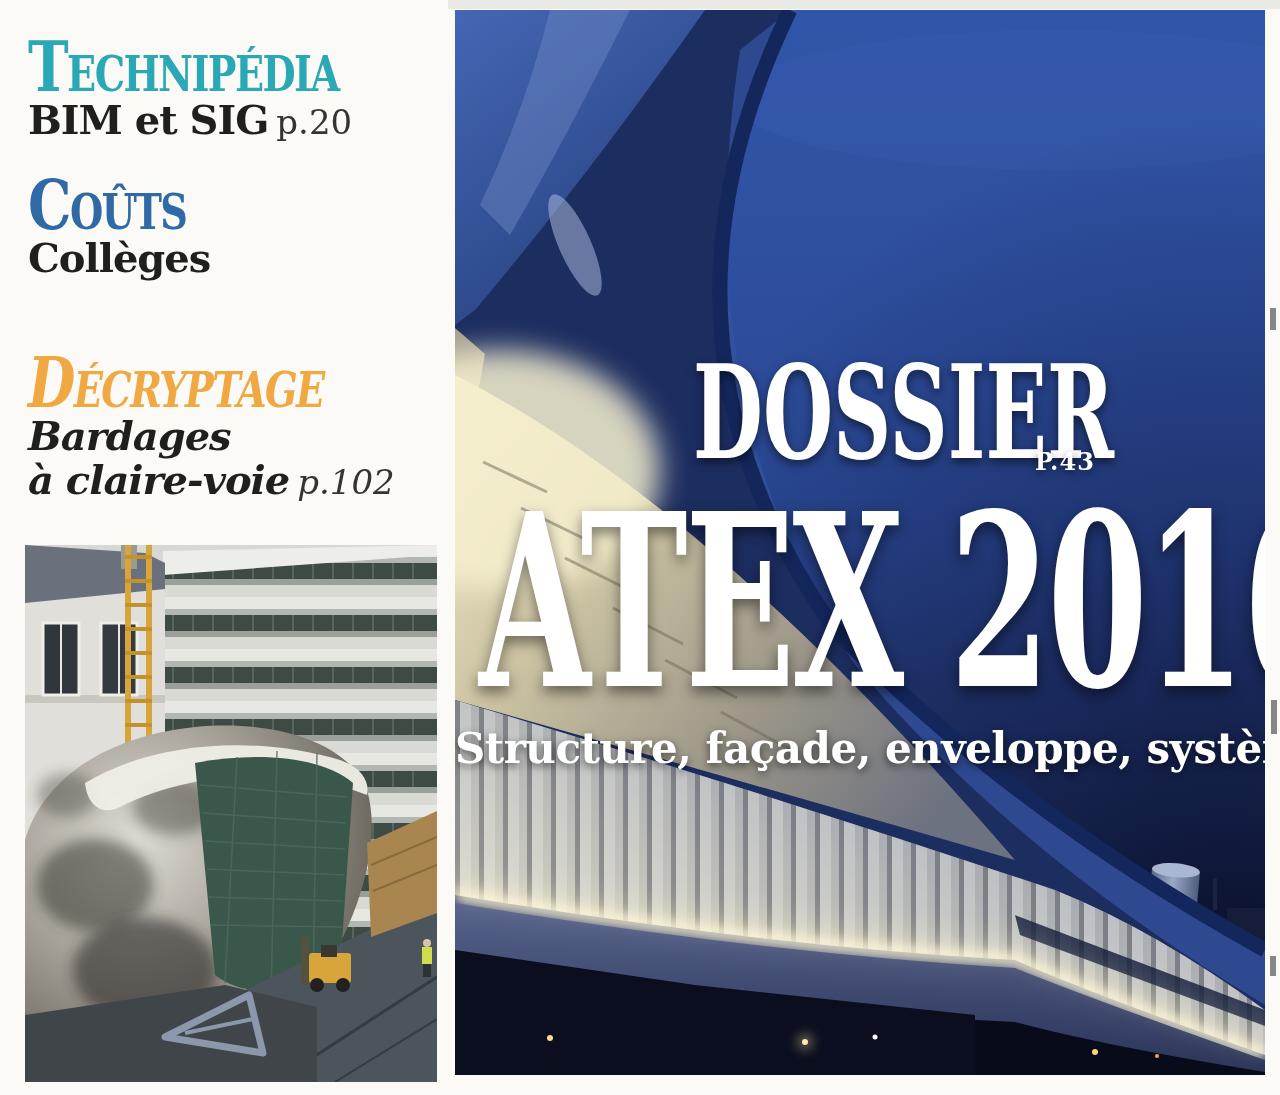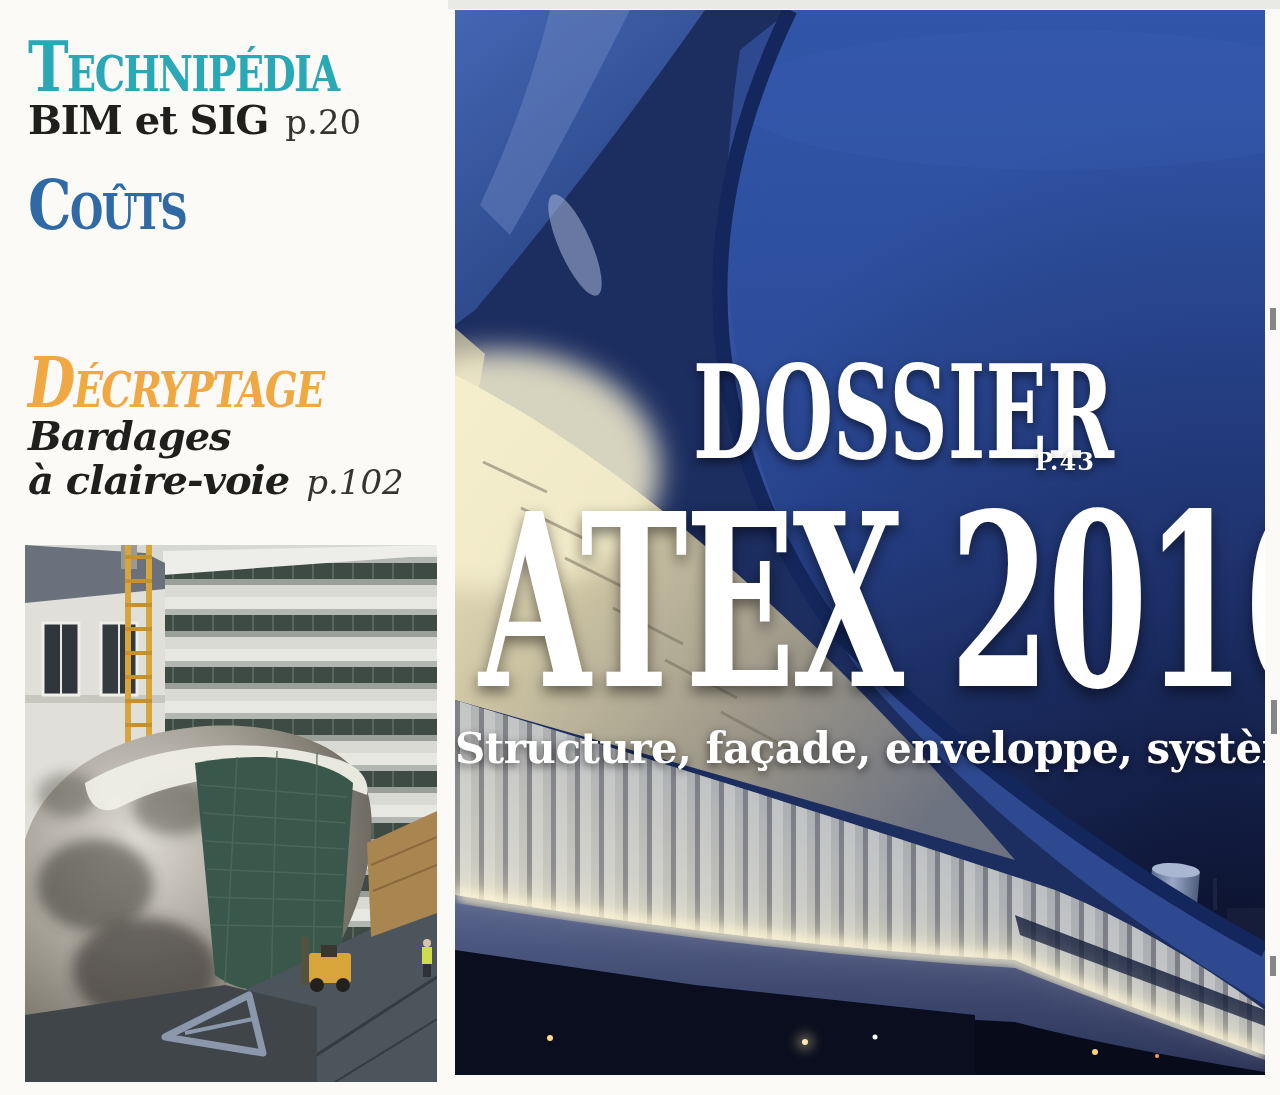--- a/index.html
+++ b/index.html
@@ -34,21 +34,21 @@
     line-height:44px;
     color:#1f1f1d;
     letter-spacing:-1px;
     white-space:nowrap;
   }
   .pref {
     font-weight:normal;
     font-size:34px;
     color:#35352f;
     letter-spacing:0;
-    margin-left:17px;
+    margin-left:8px;
   }
   
   .photo-left {
     position:absolute; left:25px; top:545px;
     width:412px; height:537px; overflow:hidden;
   }
   .photo-main {
     position:absolute; left:455px; top:10px;
     width:810px; height:1065px; overflow:hidden;
   }
@@ -93,20 +93,21 @@
 </head>
 <body>
 
 <div class="toc-item i1">
   <div class="cat teal">Technipédia</div>
   <div class="tt"><span>BIM et SIG</span><span class="pref">p.20</span></div>
 </div>
 
 <div class="toc-item i2">
   <div class="cat blue">Coûts</div>
+  <div class="tt">Collèges</div>
 </div>
 
 <div class="toc-item i3">
   <div class="cat orange">Décryptage</div>
   <div class="tt">Bardages</div>
   <div class="tt"><span>à claire-voie</span><span class="pref">p.102</span></div>
 </div>
 
 <figure class="photo-left">
 <svg viewBox="0 0 412 537" preserveAspectRatio="none">

